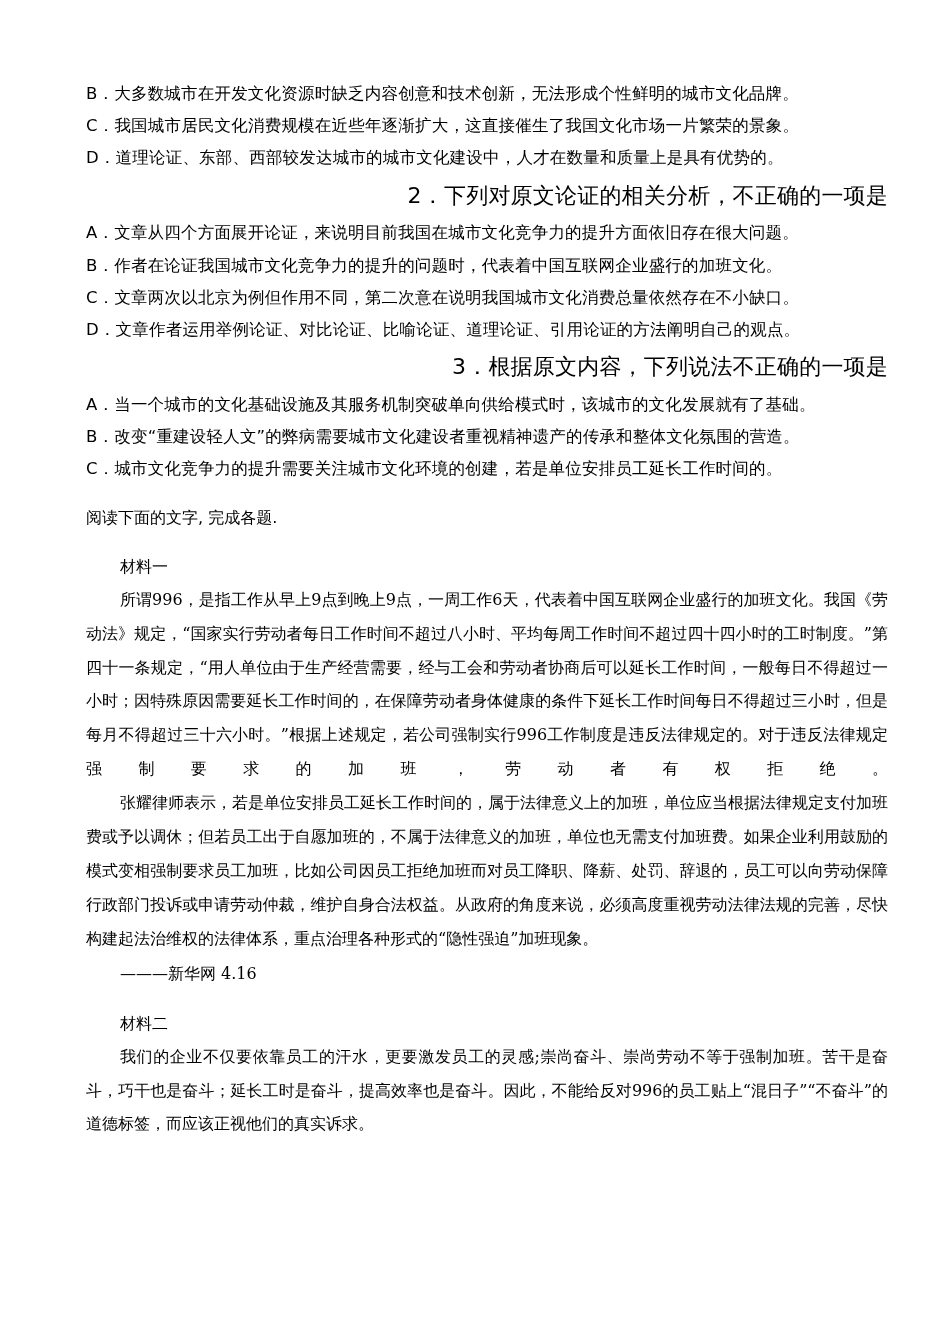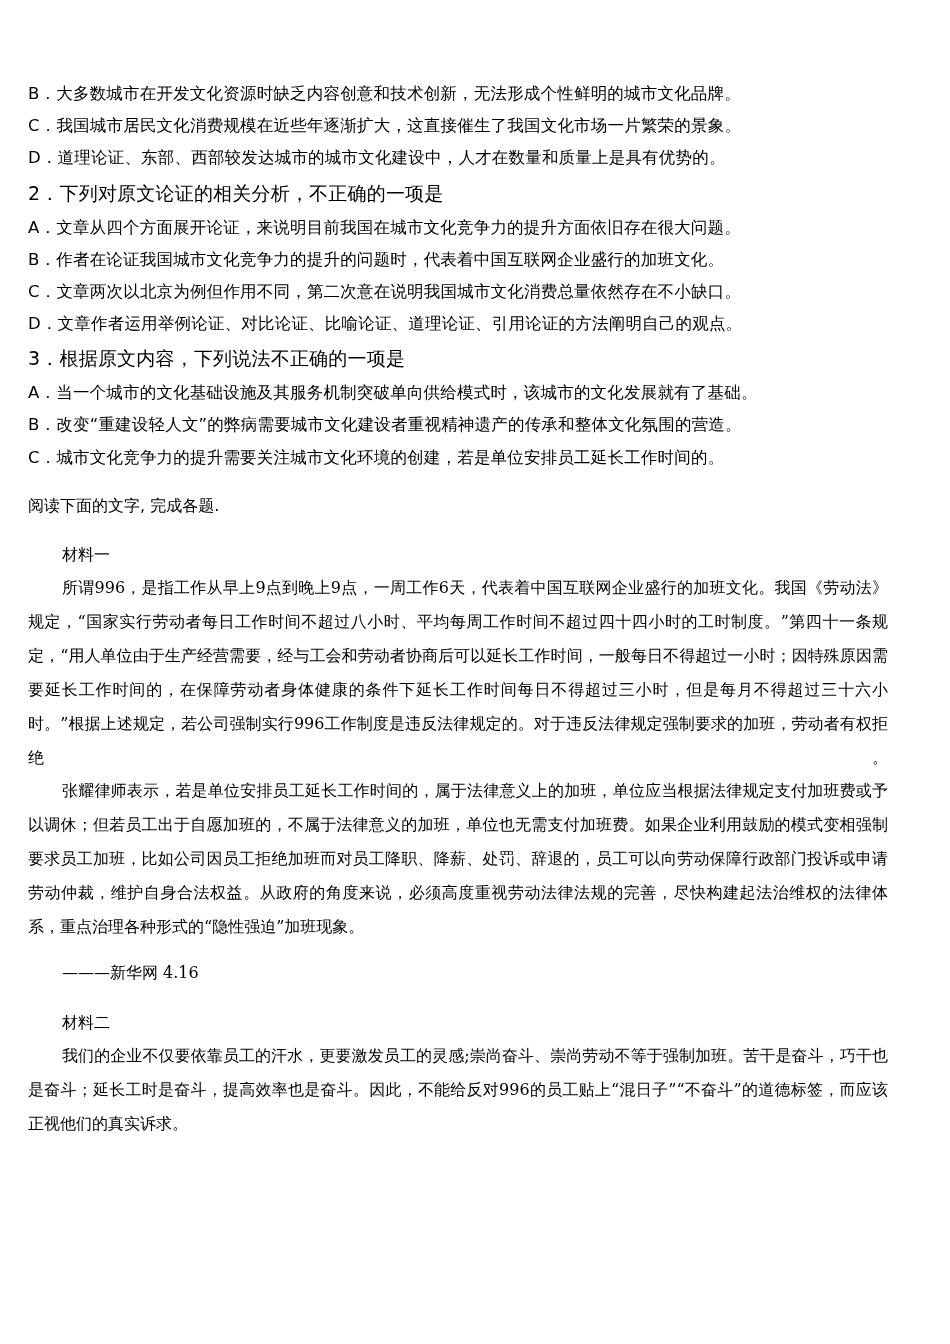--- a/index.html
+++ b/index.html
@@ -10,34 +10,35 @@
   body {
     width: 950px;
     min-height: 1344px;
     font-family: "DejaVu Sans", "Liberation Sans", sans-serif;
     color: #000000;
   }
   .page {
     width: 950px;
     min-height: 1344px;
     box-sizing: border-box;
-    padding: 78px 62px 40px 28px;
+    padding: 78px 62px 40px 86px;
     position: relative;
   }
   .q-line {
     font-size: 16.5px;
     line-height: 1.95;
     letter-spacing: 0.2px;
     white-space: nowrap;
   }
   .q-num {
-    font-size: 19px;
+    font-size: 22px;
     line-height: 1.95;
     letter-spacing: 0.2px;
     white-space: nowrap;
+    text-align: right;
   }
   .opt-label {
     display: inline-block;
     min-width: 26px;
   }
   .reading-intro {
     font-size: 16px;
     line-height: 1.95;
     margin-top: 16px;
   }
@@ -58,21 +59,21 @@
     margin: 0;
   }
   .para-just {
     text-align-last: justify;
   }
   .source {
     font-family: "DejaVu Serif", "Liberation Serif", serif;
     font-size: 16px;
     line-height: 2.0;
     padding-left: 34px;
-    margin-top: 13px;
+    margin-top: 2px;
   }
 </style>
 </head>
 <body>
 
 <div class="page">
 
   <div class="q-line">
     <span class="opt-label">B．</span><span>大多数城市在开发文化资源时缺乏内容创意和技术创新，无法形成个性鲜明的城市文化品牌。</span>
   </div>

